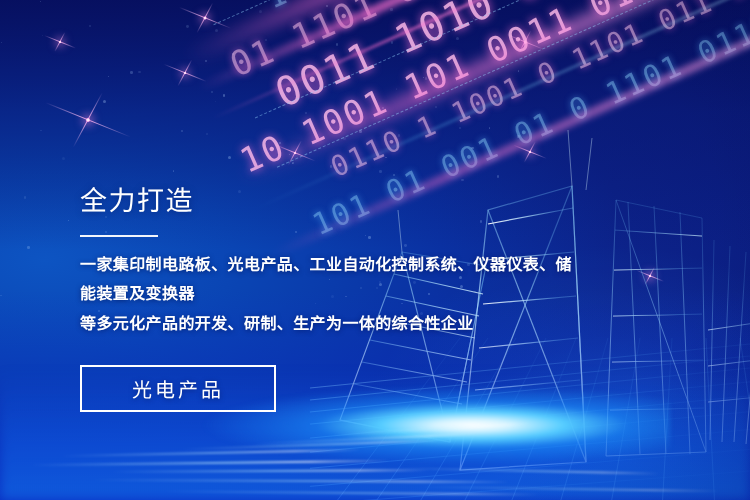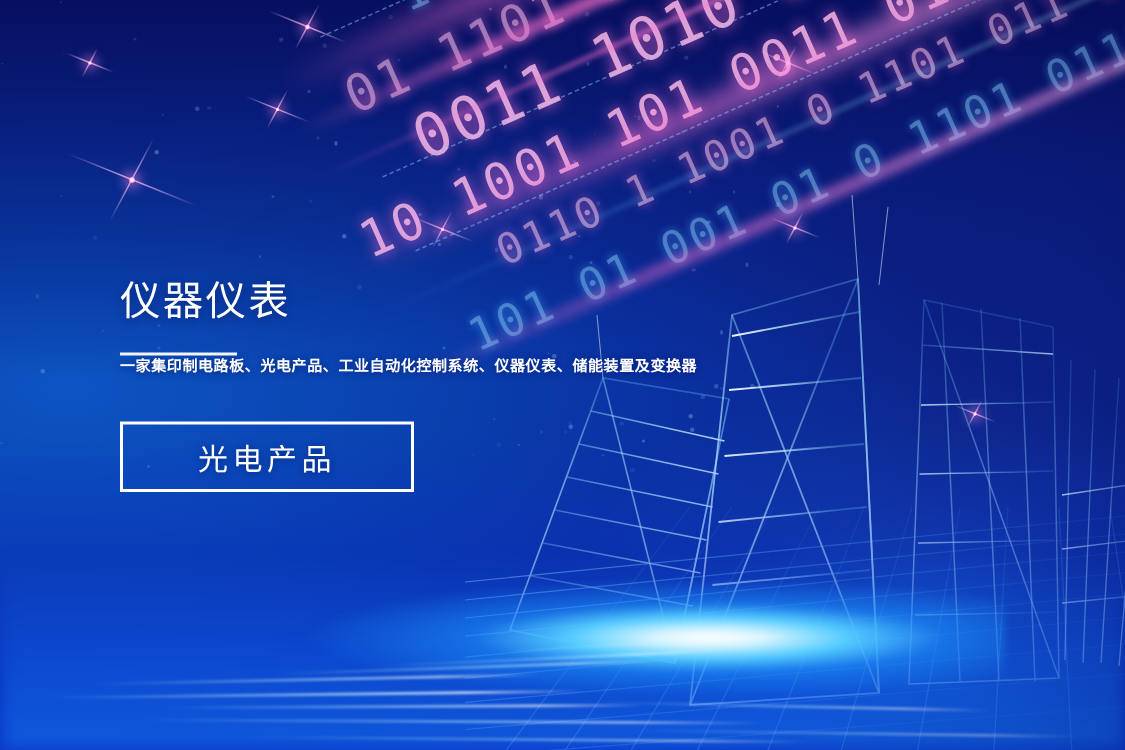--- a/index.html
+++ b/index.html
@@ -194,28 +194,28 @@
     white-space: nowrap;
   }
   .rule {
     margin-top: 17px;
     width: 78px;
     height: 2px;
     background: #ffffff;
     opacity: .95;
   }
   .subtitle {
-    font-size: 10px;
+    margin-top: 13px;
+    font-size: 16px;
     line-height: 1.85;
     font-weight: 700;
     color: #ffffff;
     letter-spacing: .4px;
     text-shadow: 0 1px 5px rgba(2,20,90,0.7);
     max-width: 500px;
-    font-family: Liberation Mono, monospace;
   }
   .cta {
     display: inline-flex;
     align-items: center;
     justify-content: center;
     margin-top: 26px;
     width: 196px;
     height: 47px;
     border: 2px solid #ffffff;
     color: #ffffff;
@@ -502,21 +502,22 @@
       <div class="streak" style="left: 90px; top: 480px; width: 420px; transform: rotate(0.3deg); opacity: 0.5;"></div>
       <div class="streak" style="left: 330px; top: 428px; width: 200px; transform: rotate(-3.2deg); opacity: 0.35;"></div>
       <div class="streak" style="left: 400px; top: 470px; width: 260px; transform: rotate(1.2deg); opacity: 0.45;"></div>
       <div class="streak" style="left: 420px; top: 488px; width: 300px; transform: rotate(0.8deg); opacity: 0.38;"></div>
       <div class="streak" style="left: 160px; top: 492px; width: 380px; transform: rotate(0.5deg); opacity: 0.42;"></div>
     </div>
 
   <div class="vignette"></div>
 
   <div class="content">
-    <div class="eyebrow">仪器仪表</div>
+    <div class="eyebrow">全力打造</div>
     <div class="rule"></div>
     <div class="subtitle">
       <div>一家集印制电路板、光电产品、工业自动化控制系统、仪器仪表、储能装置及变换器</div>
+      <div>等多元化产品的开发、研制、生产为一体的综合性企业</div>
     </div>
     <button class="cta">光电产品</button>
   </div>
 
 </div>
 
 </body></html>

